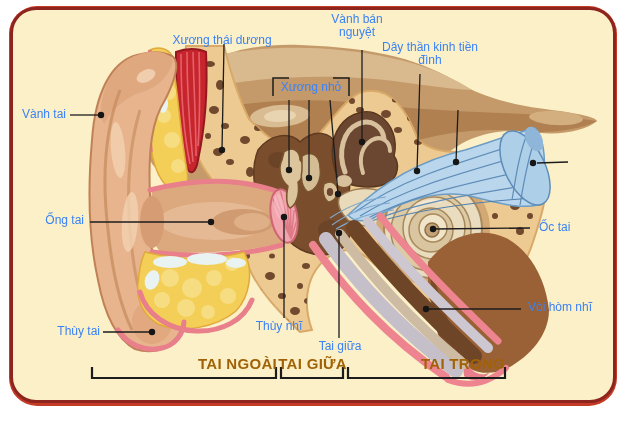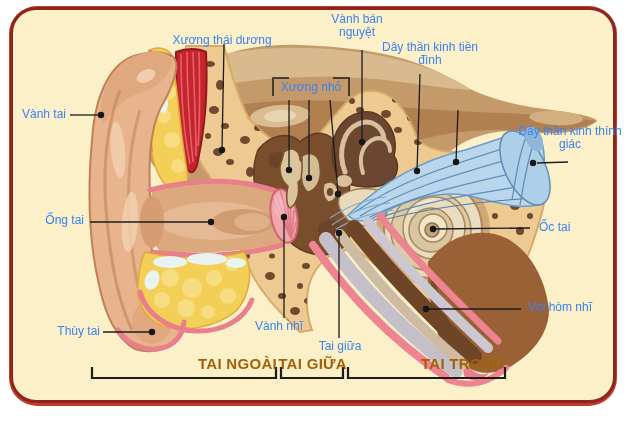--- a/index.html
+++ b/index.html
@@ -274,23 +274,22 @@
       <path d="M281,367 L281,378 L343,378 L343,367"></path>
       <path d="M348,367 L348,378 L505,378 L505,367"></path>
     </g>
   </svg>
 
   <div class="lbl r" style="left:10px;top:108px;width:56px;">Vành tai</div>
   <div class="lbl" style="left:160px;top:26px;width:124px;margin-top:8px;">Xương thái dương</div>
   <div class="lbl" style="left:317px;top:13px;width:80px;">Vành bán nguyệt</div>
   <div class="lbl" style="left:276px;top:81px;width:70px;">Xương nhỏ</div>
   <div class="lbl" style="left:380px;top:41px;width:100px;">Dây thần kinh tiền đình</div>
-  <div class="lbl" style="left:518px;top:125px;width:104px;">Dây thần kinh thính giác</div>
   <div class="lbl r" style="left:20px;top:214px;width:64px;">Ống tai</div>
-  <div class="lbl" style="left:248px;top:320px;width:62px;">Vành nhĩ</div>
+  <div class="lbl" style="left:248px;top:320px;width:62px;">Thùy nhĩ</div>
   <div class="lbl l" style="left:539px;top:221px;width:52px;">Ốc tai</div>
   <div class="lbl l" style="left:528px;top:301px;width:92px;">Vòi hòm nhĩ</div>
   <div class="lbl" style="left:312px;top:340px;width:56px;">Tai giữa</div>
   <div class="lbl r" style="left:30px;top:325px;width:70px;">Thùy tai</div>
 
   <div class="sec" style="left:92px;top:355px;width:185px;">TAI NGOÀI</div>
   <div class="sec" style="left:277px;top:355px;width:70px;">TAI GIỮA</div>
   <div class="sec" style="left:347px;top:355px;width:158px;">TAI TRONG</div>
 
 </div>

